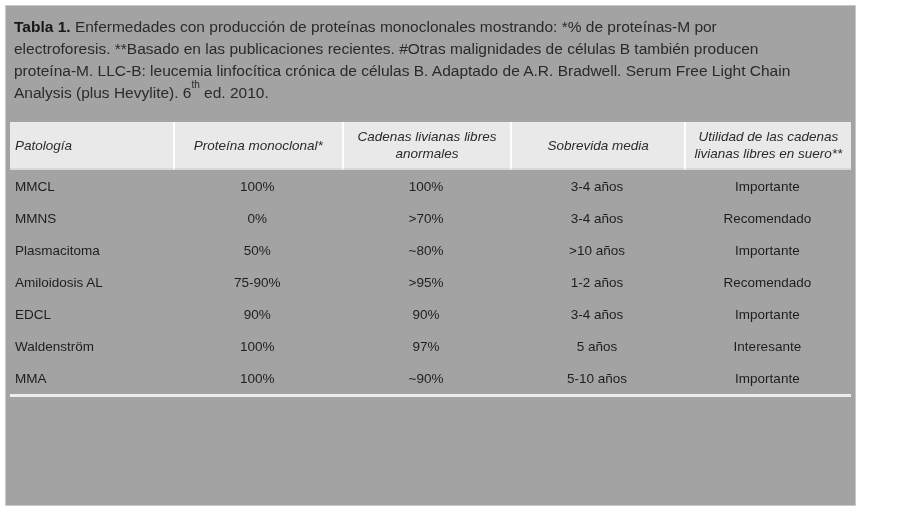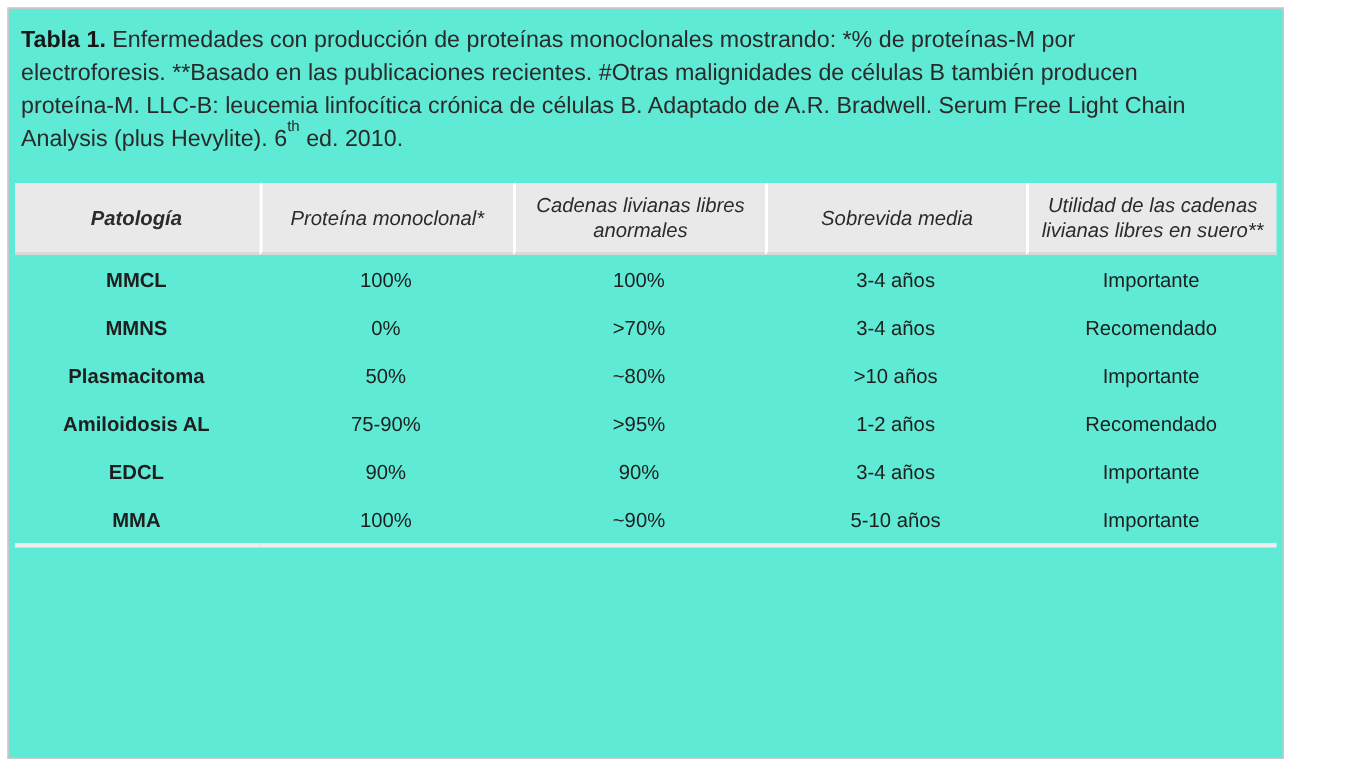--- a/index.html
+++ b/index.html
@@ -12,21 +12,21 @@
     -webkit-font-smoothing: antialiased;
   }
   .frame {
     position: absolute;
     left: 5px;
     top: 5px;
     width: 851px;
     height: 501px;
     box-sizing: border-box;
     border: 1px solid #c8c8c8;
-    background: #5eead4;
+    background: #a3a3a3;
     padding: 8px 8px 0 8px;
     overflow: hidden;
   }
   .caption {
     margin: 2px 0 0 0;
     font-size: 15.5px;
     line-height: 22px;
     color: #2a2a2a;
     white-space: pre-line;
   }
@@ -59,23 +59,22 @@
     vertical-align: middle;
     height: 36px;
     padding: 5px 6px;
     line-height: 17px;
     white-space: pre-line;
     border-bottom: 2px solid #d9d9d9;
     box-sizing: content-box;
   }
   thead th + th { border-left: 2px solid #ffffff; }
   th.col-pat, td.col-pat {
-    text-align: center;
+    text-align: left;
     padding-left: 5px;
-    font-weight: bold;
   }
   th.w1 { width: 19.6%; }
   th.w2 { width: 20.0%; }
   th.w3 { width: 20.0%; }
   th.w4 { width: 20.6%; }
   th.w5 { width: 19.8%; }
   tbody td {
     text-align: center;
     vertical-align: middle;
     height: 32px;
@@ -134,20 +133,27 @@
         <td>Recomendado</td>
       </tr>
       <tr>
         <td class="col-pat">EDCL</td>
         <td>90%</td>
         <td>90%</td>
         <td>3-4 años</td>
         <td>Importante</td>
       </tr>
       <tr>
+        <td class="col-pat">Waldenström</td>
+        <td>100%</td>
+        <td>97%</td>
+        <td>5 años</td>
+        <td>Interesante</td>
+      </tr>
+      <tr>
         <td class="col-pat">MMA</td>
         <td>100%</td>
         <td>~90%</td>
         <td>5-10 años</td>
         <td>Importante</td>
       </tr>
     </tbody>
   </table>
 </div>
 

